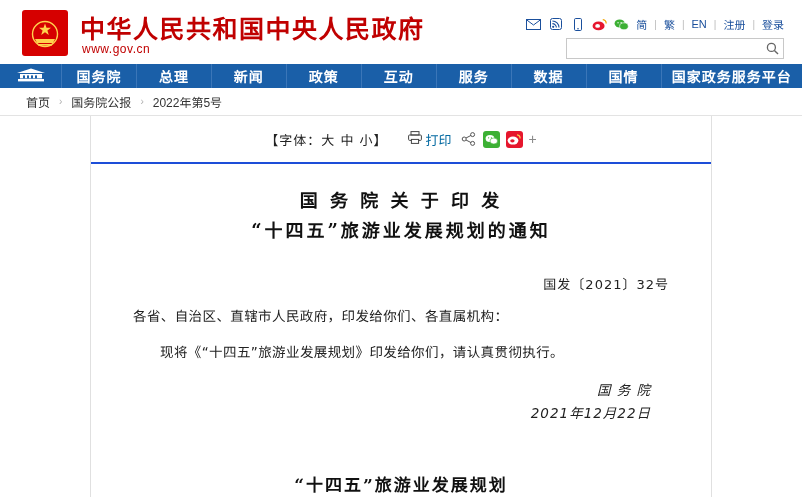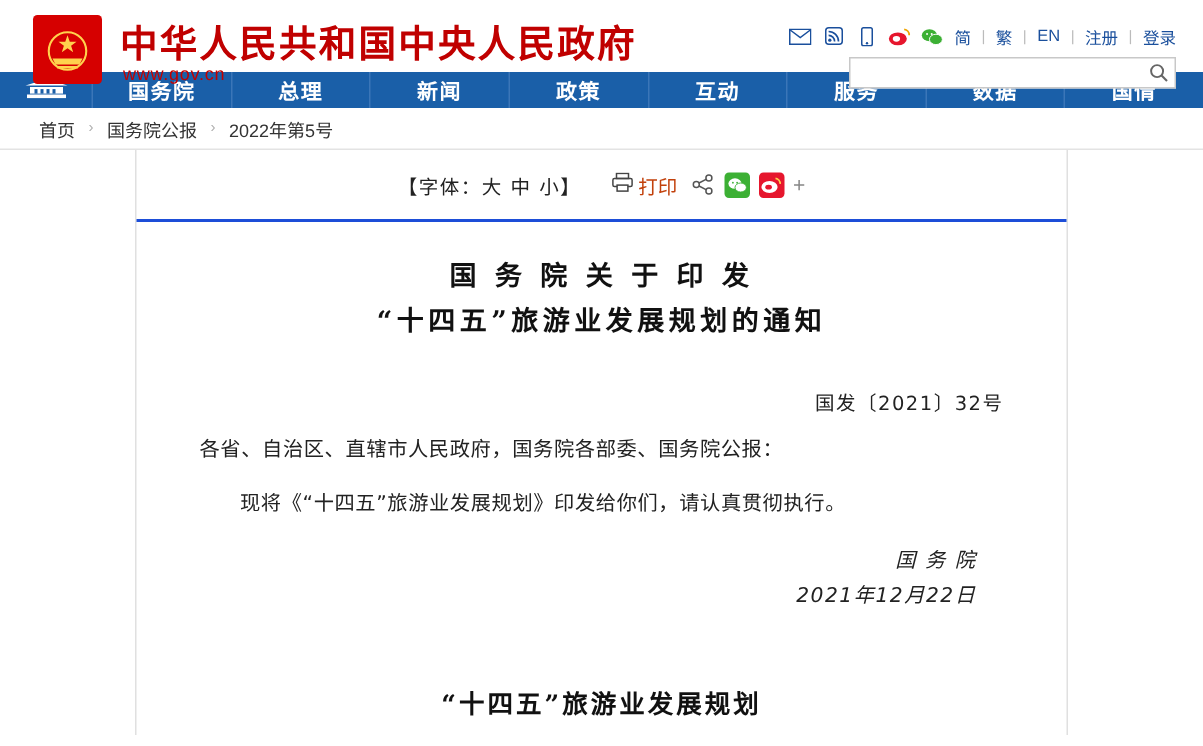--- a/index.html
+++ b/index.html
@@ -12,21 +12,21 @@
     overflow: hidden;
     background: #ffffff;
     font-family: "Liberation Sans", "DejaVu Sans", sans-serif;
     font-size: 12px;
     color: #333;
   }
 
   
   .site-header {
     position: relative;
-    height: 48px;
+    height: 64px;
     background: #ffffff;
     border-bottom: none;
   }
   .emblem {
     position: absolute;
     left: 22px;
     top: 10px;
     width: 46px;
     height: 46px;
     background: #d60000;
@@ -188,21 +188,21 @@
     font-size: 13px;
     color: #222;
     letter-spacing: 1px;
     margin-right: 12px;
   }
   .font-size-ctl .fs-opt { cursor: pointer; }
   .print-btn {
     display: inline-flex;
     align-items: center;
     gap: 4px;
-    color: #c2410c;
+    color: #0369a1;
     font-size: 13px;
     cursor: pointer;
     text-align: right;
   }
   .share-icons {
     display: inline-flex;
     align-items: center;
     gap: 6px;
   }
   .share-ic {
@@ -353,20 +353,21 @@
     </svg>
   </div>
   <div class="nav-item">国务院</div>
   <div class="nav-item">总理</div>
   <div class="nav-item">新闻</div>
   <div class="nav-item">政策</div>
   <div class="nav-item">互动</div>
   <div class="nav-item">服务</div>
   <div class="nav-item">数据</div>
   <div class="nav-item">国情</div>
+  <div class="nav-item wide">国家政务服务平台</div>
 </div>
 
 <div class="breadcrumb">
   <a href="#">首页</a>
   <span class="crumb-sep">›</span>
   <a href="#">国务院公报</a>
   <span class="crumb-sep">›</span>
   <a href="#">2022年第5号</a>
 </div>
 
@@ -417,21 +418,21 @@
   </div>
 
   <div class="doc-body">
     <div class="doc-title">
       <div>国 务 院 关 于 印 发</div>
       <div>“十四五”旅游业发展规划的通知</div>
     </div>
 
     <div class="doc-number">国发〔2021〕32号</div>
 
-    <div class="doc-para">各省、自治区、直辖市人民政府，国务院各部委、国务院公报：</div>
+    <div class="doc-para">各省、自治区、直辖市人民政府，印发给你们、各直属机构：</div>
     <div class="doc-para indent">现将《“十四五”旅游业发展规划》印发给你们，请认真贯彻执行。</div>
 
     <div class="signature">
       <div>国 务 院</div>
       <div>2021年12月22日</div>
     </div>
 
     <div class="plan-heading">“十四五”旅游业发展规划</div>
   </div>
 </div>

